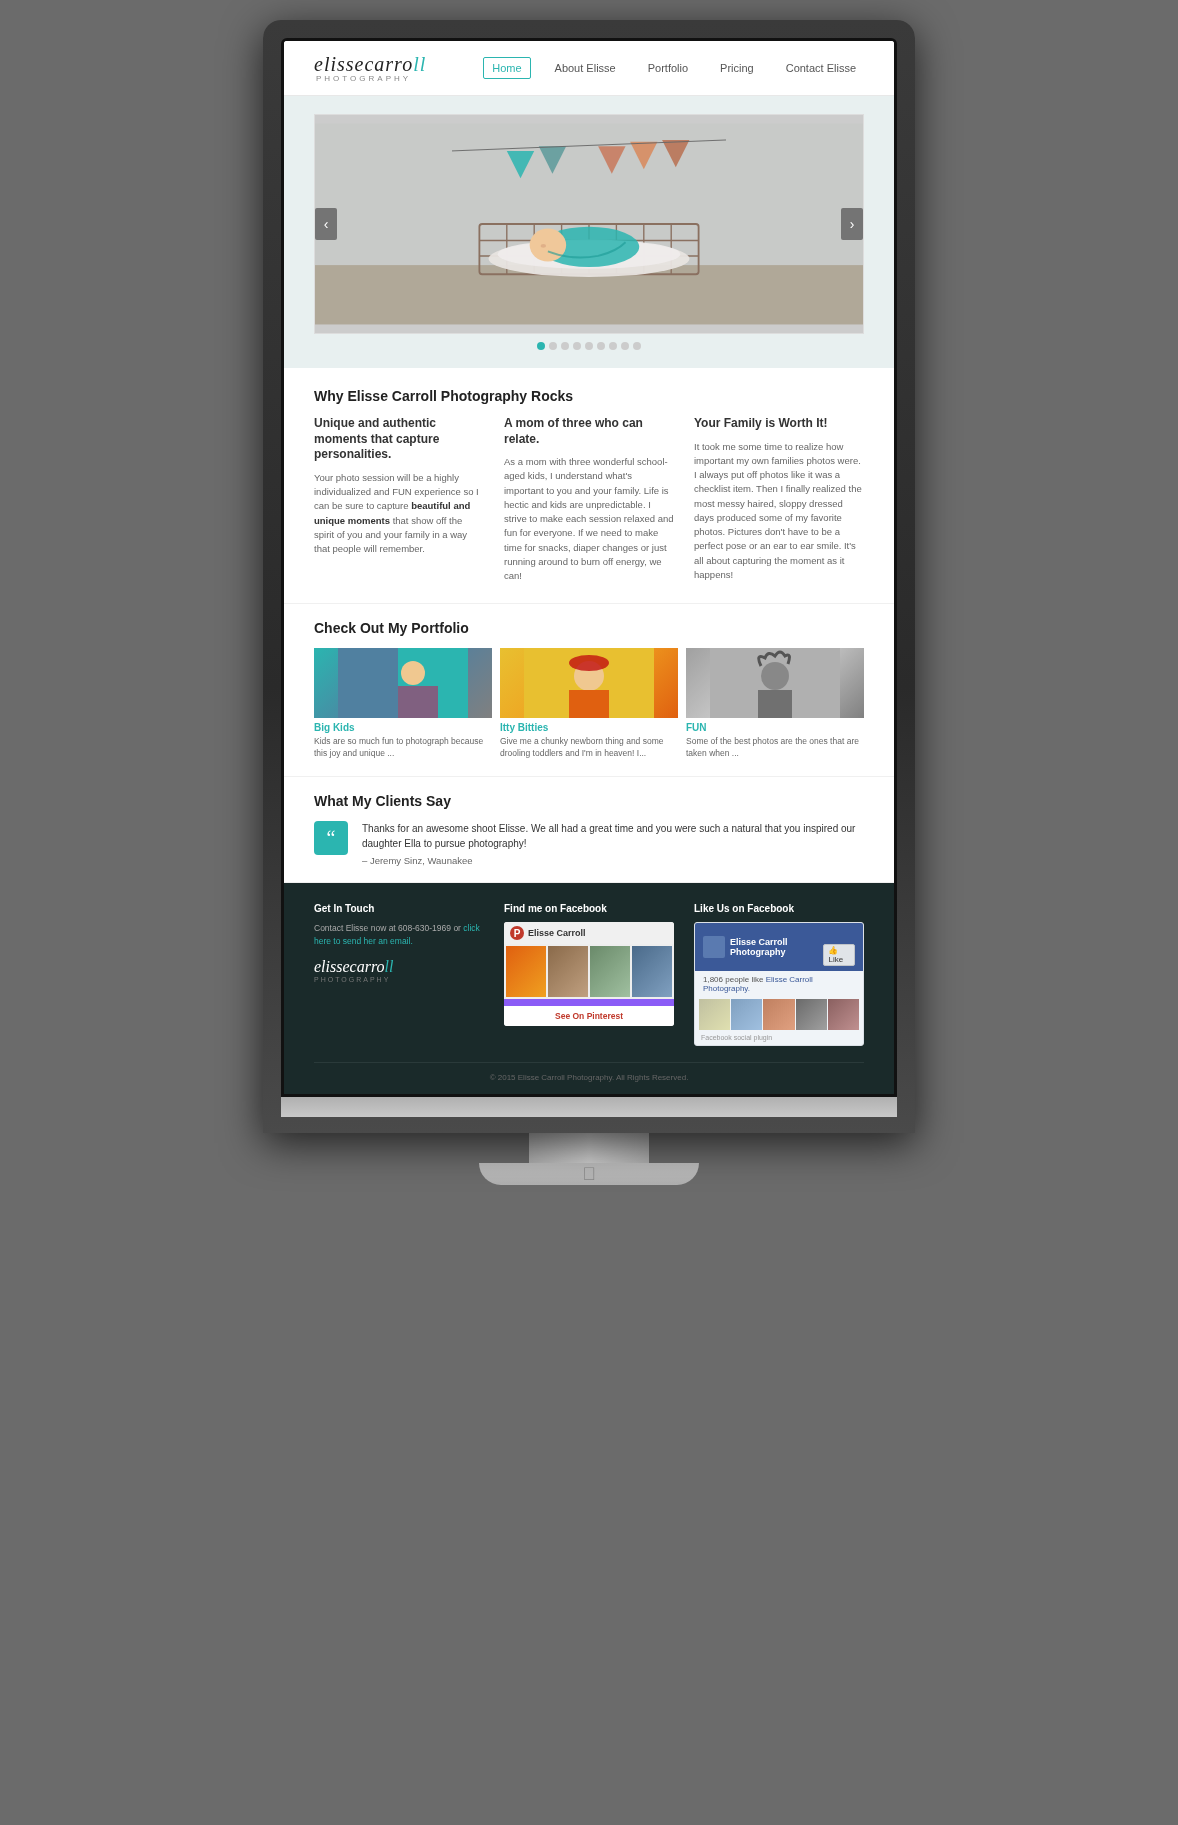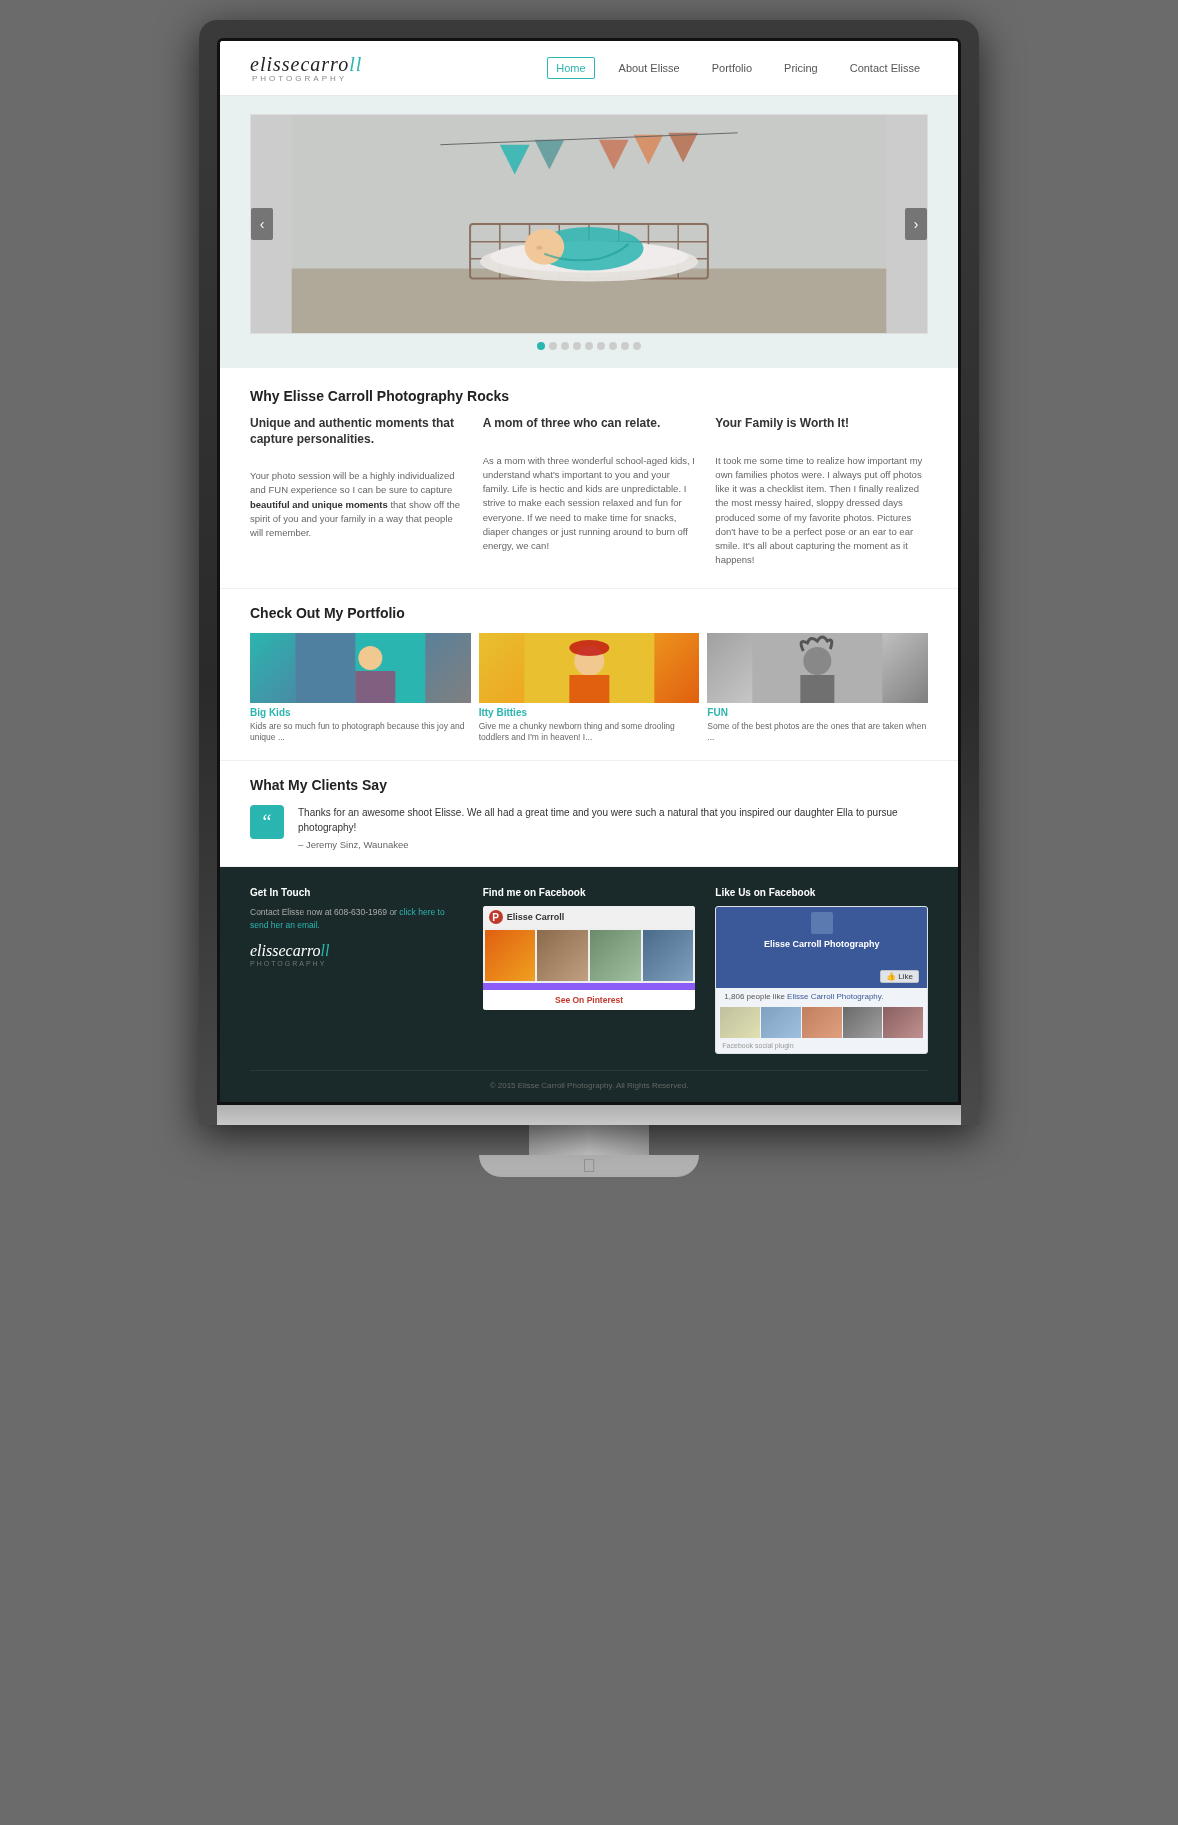--- a/index.html
+++ b/index.html
@@ -7,24 +7,24 @@
       background: #6b6b6b;
       display: flex;
       justify-content: center;
       align-items: flex-start;
       min-height: 100vh;
       padding: 20px 0;
       font-family: Arial, sans-serif;
     }
 
     .monitor-outer {
-      width: 780px;
+      width: 652px;
       background: linear-gradient(to bottom, #3a3a3a 0%, #2a2a2a 60%, #4a4a4a 100%);
       border-radius: 18px 18px 0 0;
-      padding: 18px 18px 0 18px;
+      padding: 18px 18px 16px 18px;
       position: relative;
       box-shadow: 0 10px 40px rgba(0,0,0,0.7);
     }
 
     .monitor-screen {
       background: #000;
       border-radius: 6px 6px 0 0;
       overflow: hidden;
       border: 3px solid #111;
     }
@@ -164,21 +164,21 @@
     }
 
     .col {
       flex: 1;
     }
 
     .col-title {
       font-size: 12px;
       font-weight: bold;
       color: #333;
-      margin-bottom: 22px;
+      margin-bottom: 8px;
       line-height: 1.3;
     }
 
     .col-text {
       font-size: 9.5px;
       color: #666;
       line-height: 1.5;
     }
 
     .col-text strong { color: #333; font-weight: bold; }
@@ -377,21 +377,20 @@
       font-size: 8px;
     }
 
     .fb-header {
       background: #3b5998;
       padding: 5px 8px;
       display: flex;
       align-items: center;
       gap: 5px;
       color: #fff;
-      flex-direction: column;
     }
 
     .fb-name { font-size: 9px; font-weight: bold; }
 
     .fb-like-btn {
       background: #e0e4e8;
       border: 1px solid #c0c4c8;
       border-radius: 2px;
       padding: 1px 5px;
       font-size: 8px;

